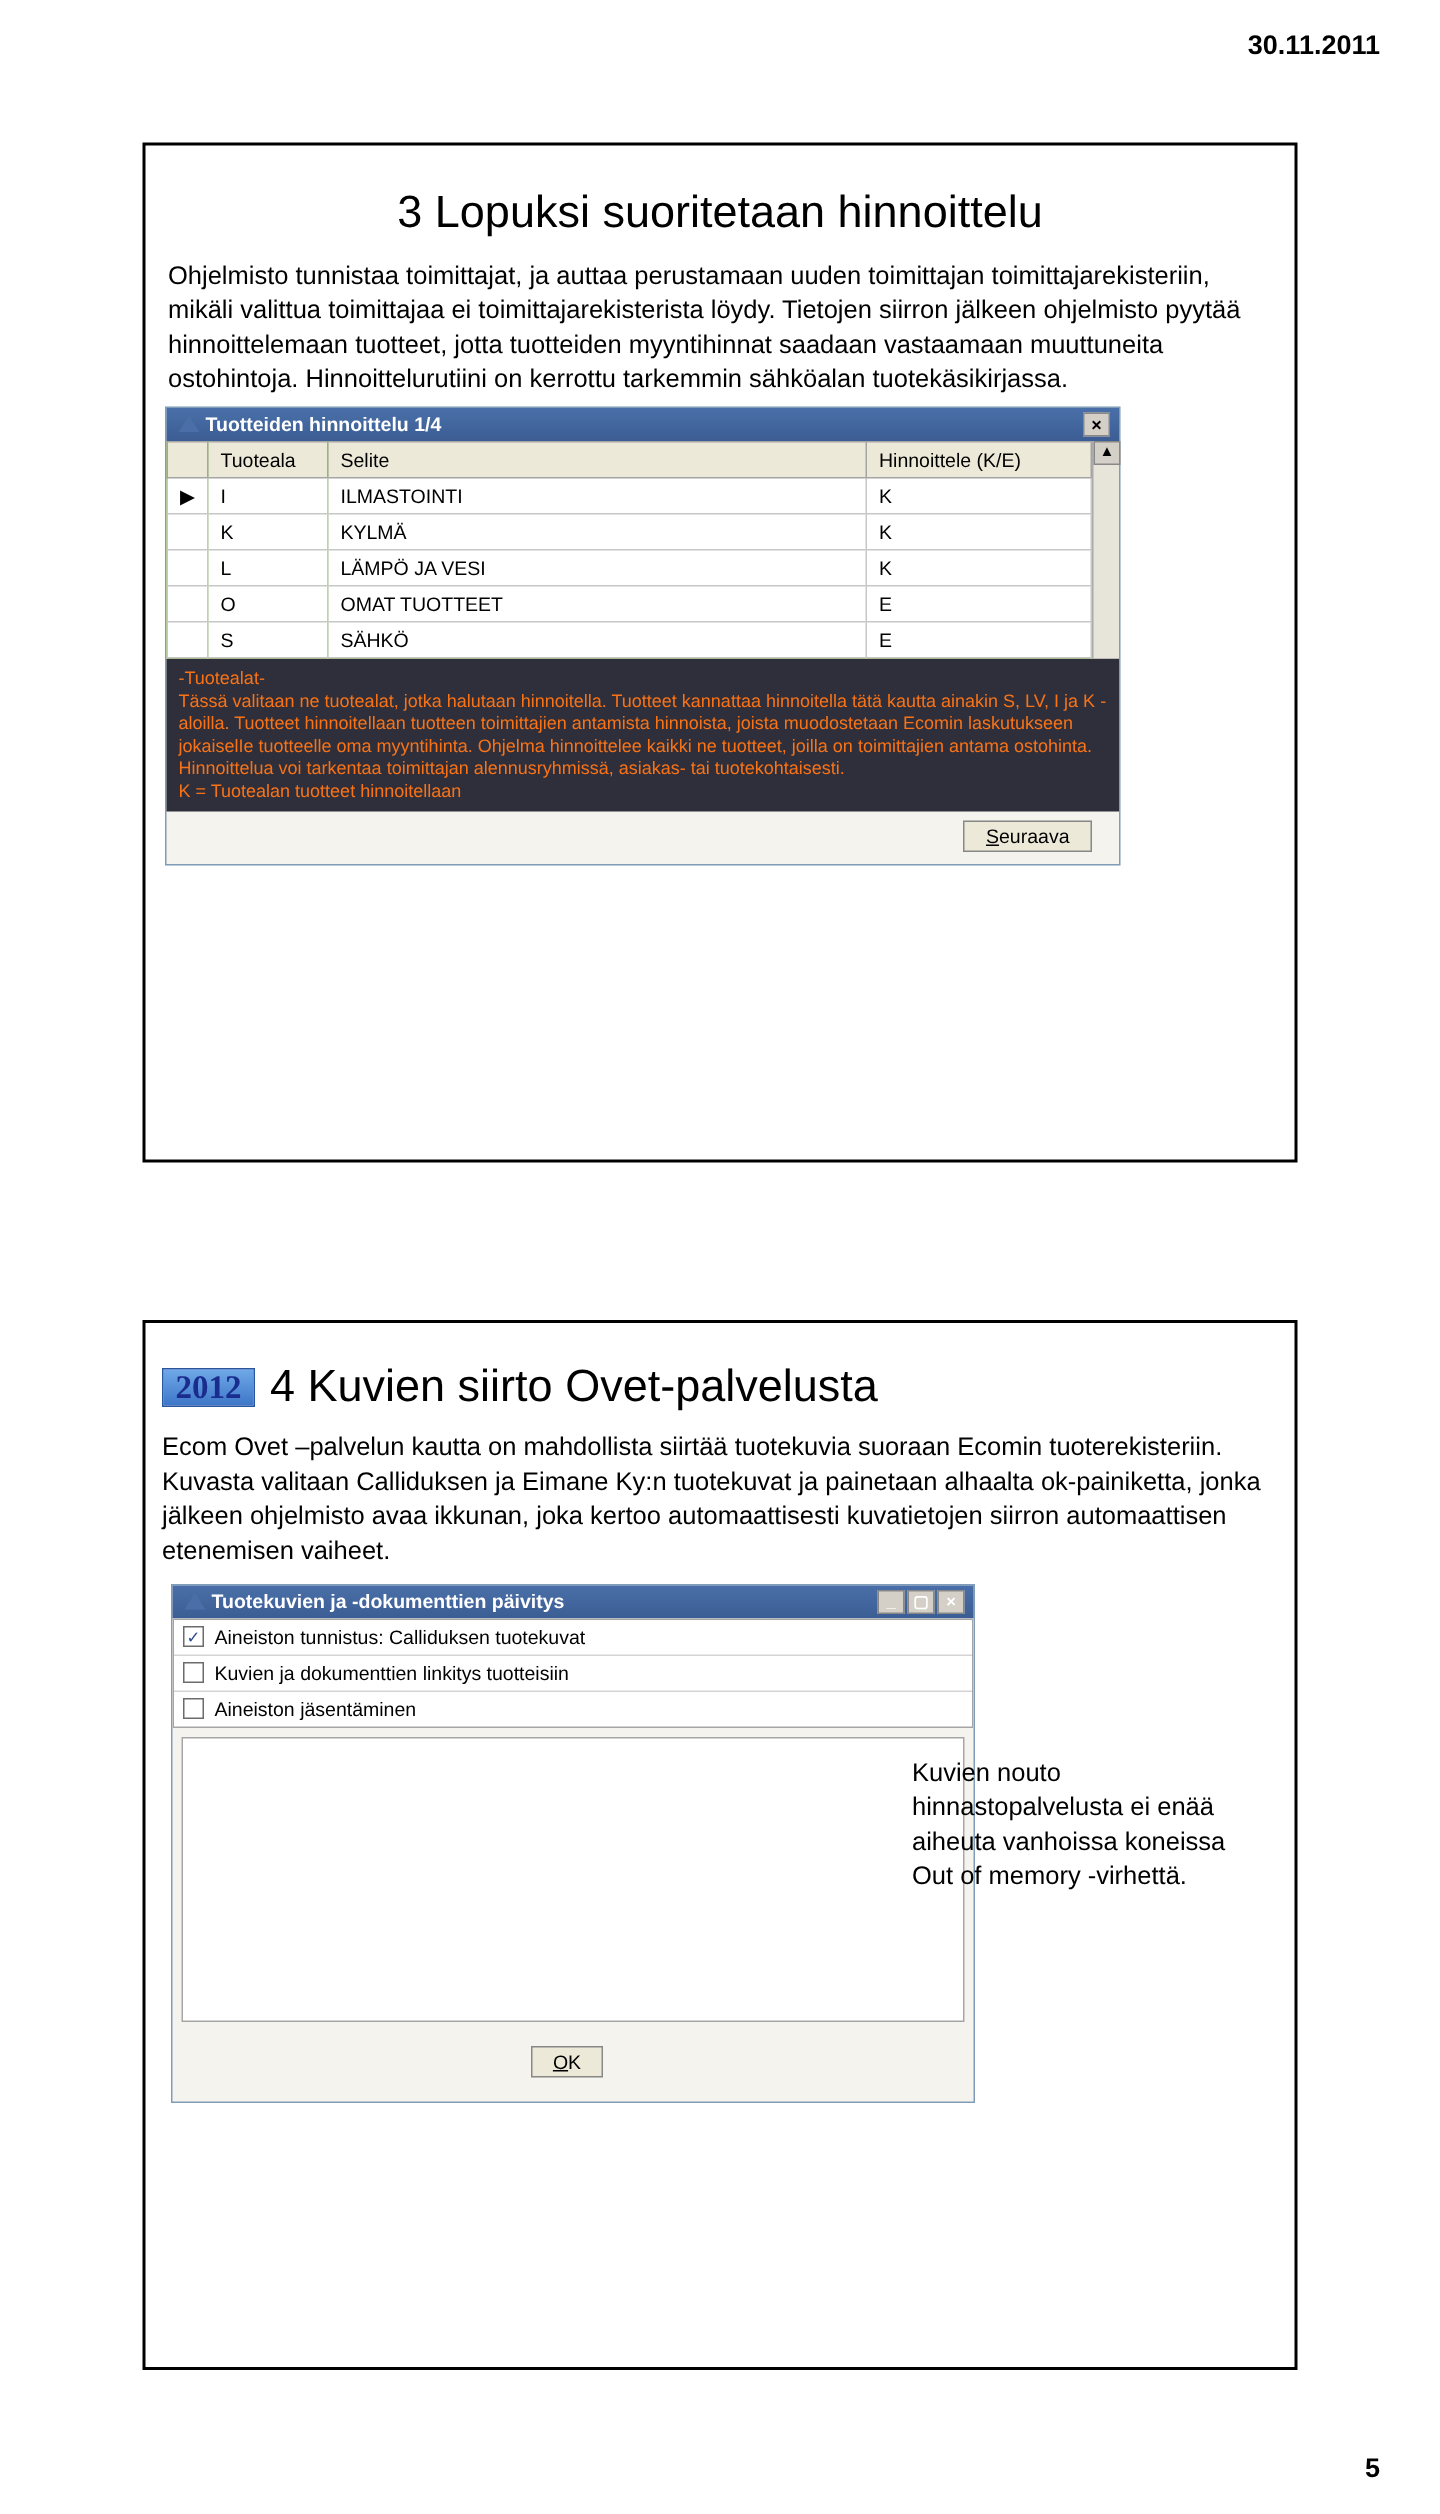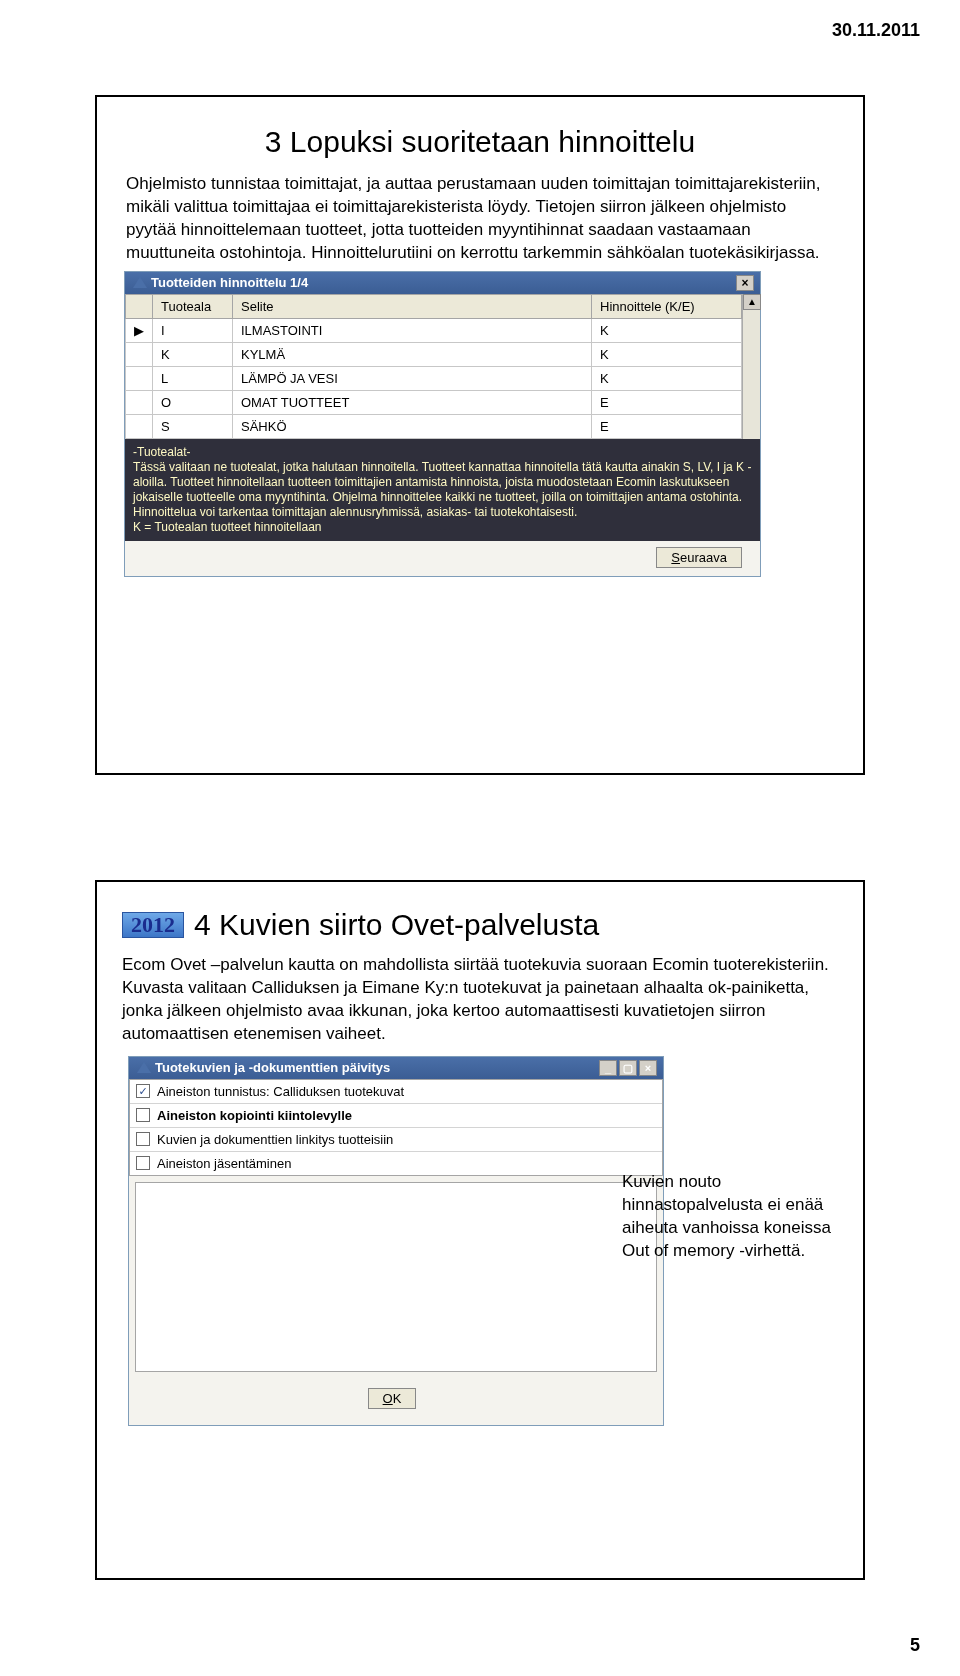--- a/index.html
+++ b/index.html
@@ -25,21 +25,21 @@
     font-weight: bold;
     font-size: 18px;
   }
   .slide {
     position: absolute;
     border: 2px solid #000;
     background: #fff;
   }
   .slide1 { top: 95px; left: 95px; width: 770px; height: 680px; }
   .slide2 { top: 880px; left: 95px; width: 770px; height: 700px; }
-  .slide-inner { padding: 20px 25px; }
+  .slide-inner { padding: 20px 11px; }
   .title {
     font-size: 30px;
     font-weight: normal;
     margin: 8px 0 14px 0;
     text-align: left;
   }
   .slide1 .title { text-align: center; }
   .body-text {
     font-size: 17px;
     line-height: 1.35;
@@ -89,21 +89,21 @@
   .table1 td {
     border: 1px solid #c7c7c7;
     padding: 4px 8px;
     background: #fff;
   }
   .scrollbar { background:#e7e5d9; border-left:1px solid #aaa; width:18px;}
   .arrowcap { background:#d4d0c8; border:1px solid #888; width:18px; height:16px; text-align:center; font-size:10px; line-height:14px;}
 
   .info-panel {
     background: #2f2f3b;
-    color: #fef9c3;
+    color: #f97316;
     padding: 6px 8px;
     font-size: 12px;
     line-height: 1.25;
   }
   .btn {
     display: inline-block;
     background: #ece9d8;
     border: 1px solid #888;
     padding: 2px 14px;
     font-size: 13px;
@@ -268,24 +268,20 @@
             </span>
           </div>
 
           <div class="checklist">
             <div class="checkrow">
               <span class="cb">✓</span>
               <span>Aineiston tunnistus: Calliduksen tuotekuvat</span>
             </div>
             <div class="checkrow">
               <span class="cb"></span>
-              <span class="bold">Aineiston kopiointi kiintolevylle</span>
-            </div>
-            <div class="checkrow">
-              <span class="cb"></span>
               <span>Kuvien ja dokumenttien linkitys tuotteisiin</span>
             </div>
             <div class="checkrow">
               <span class="cb"></span>
               <span>Aineiston jäsentäminen</span>
             </div>
           </div>
 
           <div class="bigarea"></div>
 

